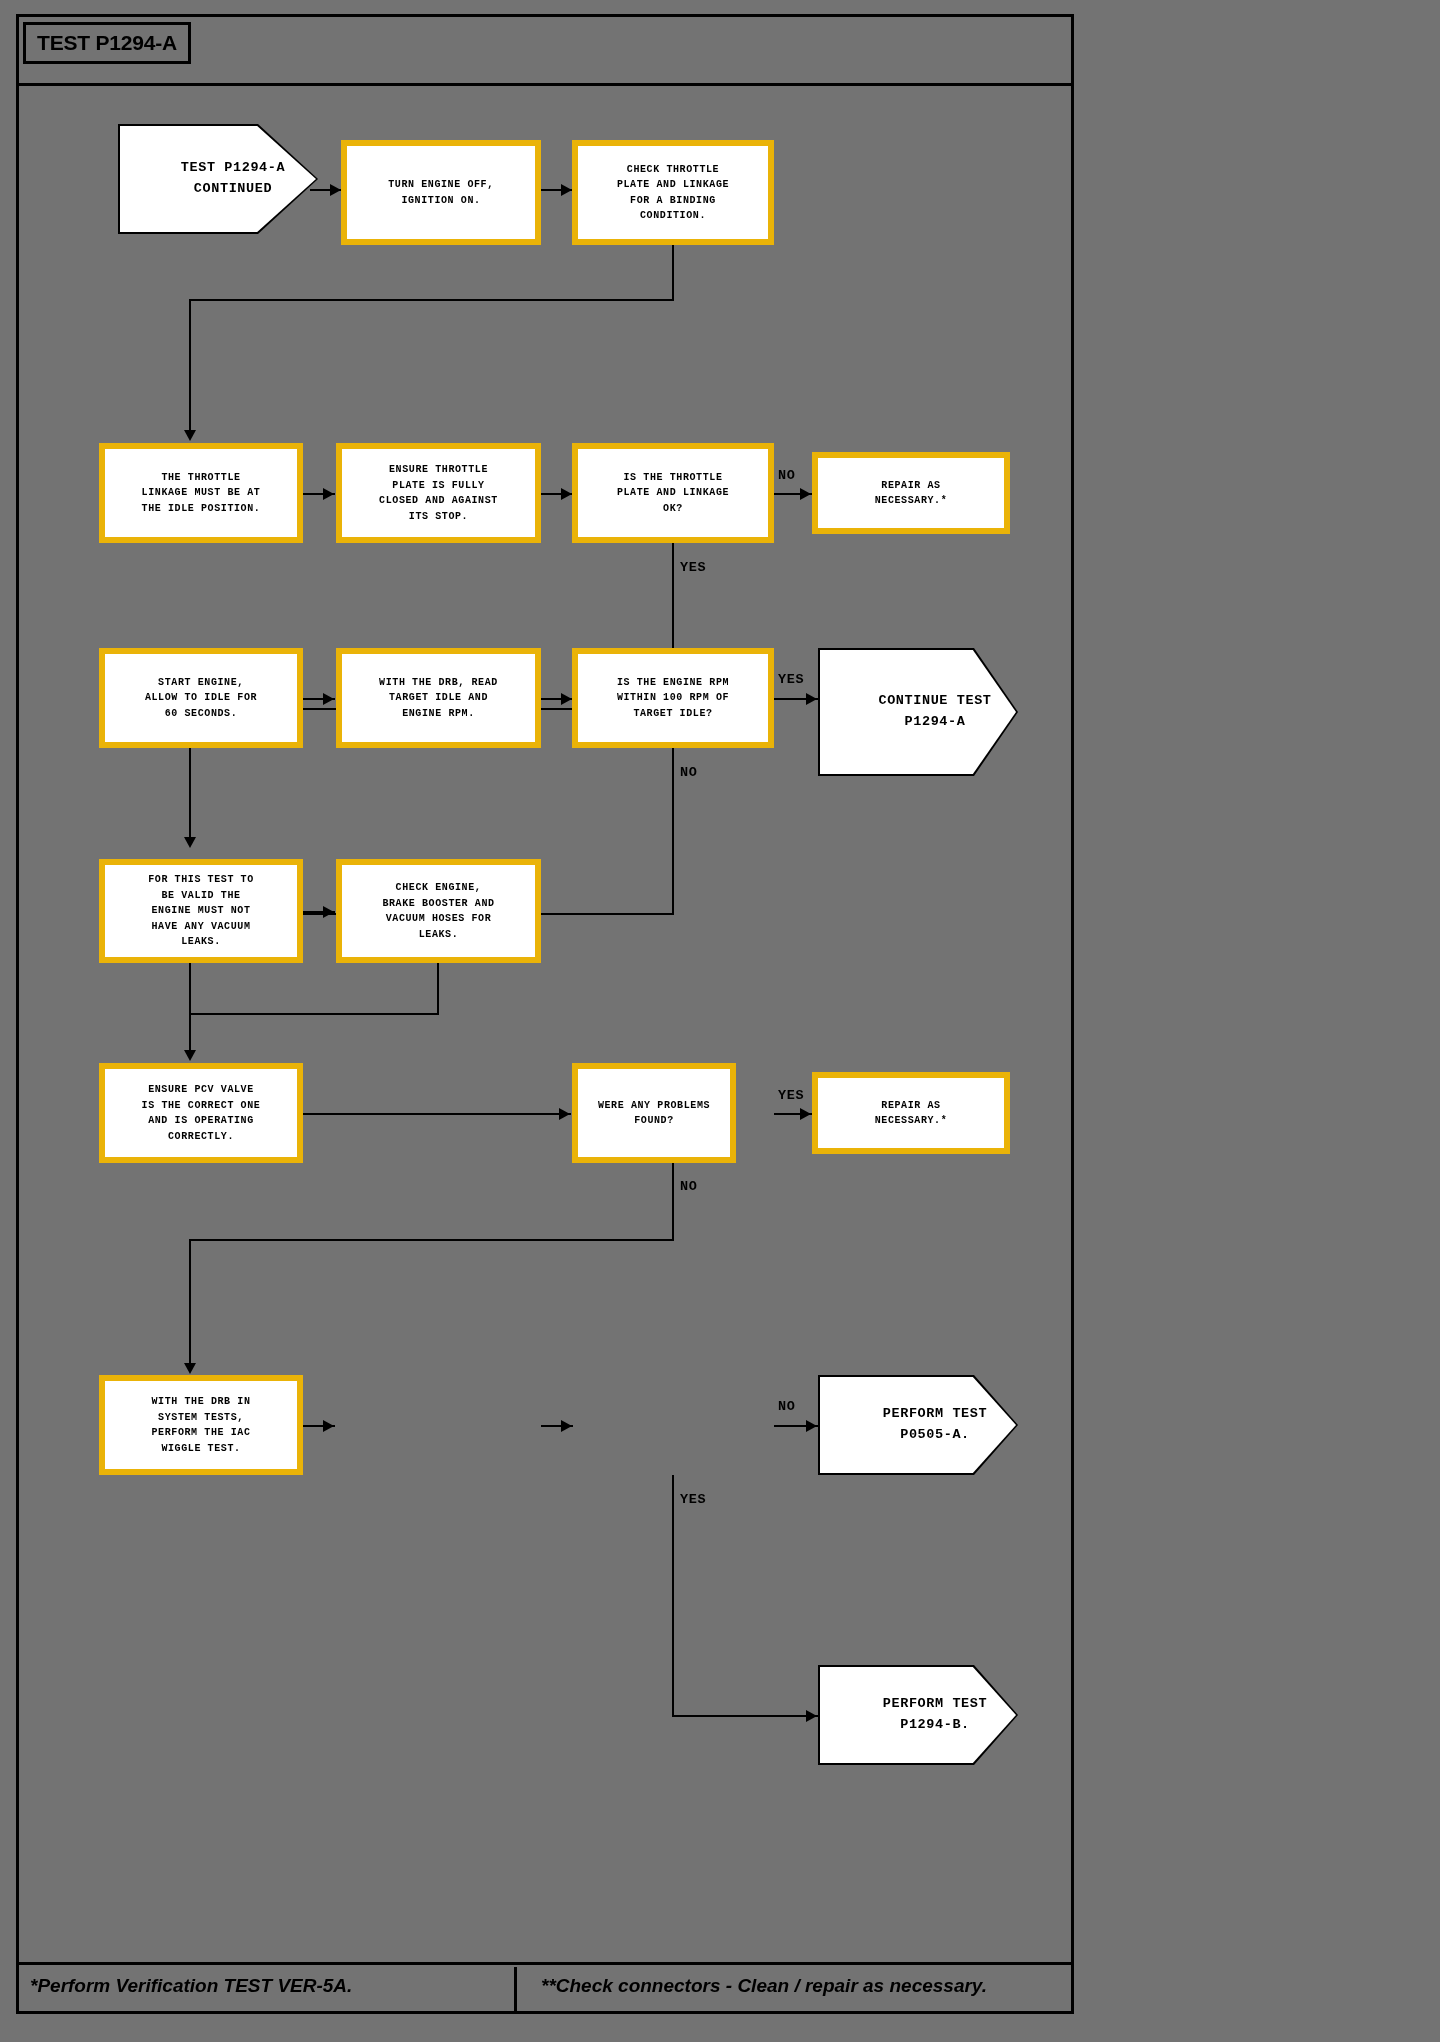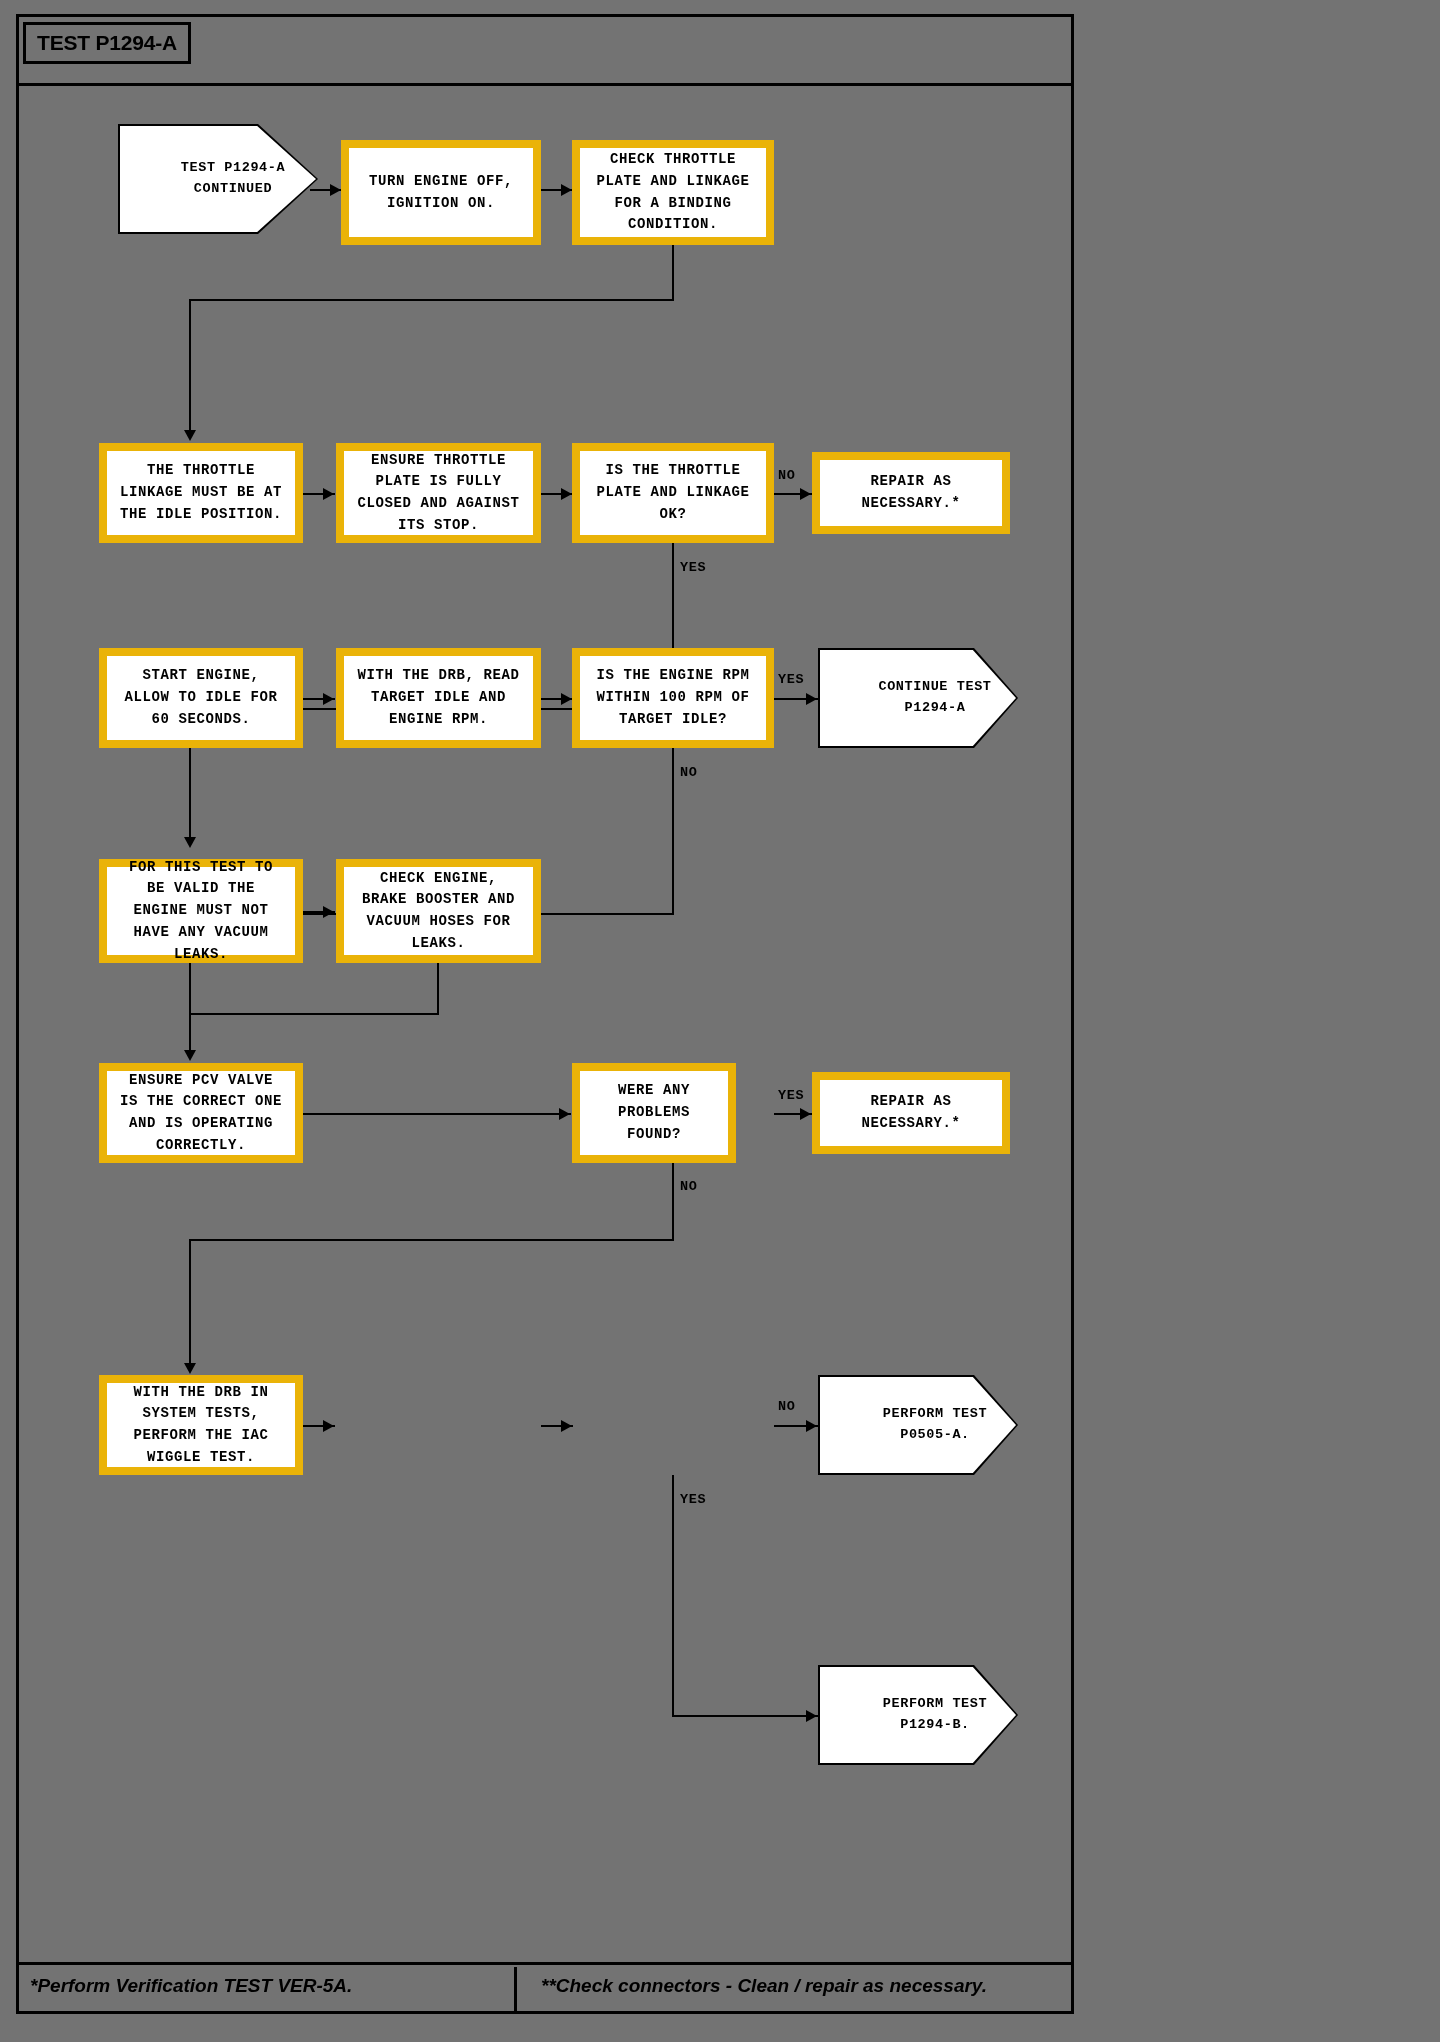--- a/index.html
+++ b/index.html
@@ -97,28 +97,28 @@
     white-space: nowrap;
     font-family: "Liberation Sans", sans-serif;
   }
   .footer-note.left  { left: 30px; }
   .footer-note.right { left: 541px; }
 
   
   .node {
     position: absolute;
     box-sizing: border-box;
-    border: 8px solid #eab308;
+    border: 6px solid #eab308;
     background: #fff;
     display: flex;
     align-items: center;
     justify-content: center;
     text-align: center;
     font-family: "Liberation Mono", monospace;
-    font-size: 14px;
+    font-size: 10px;
     font-weight: bold;
     line-height: 1.55;
     letter-spacing: 0.6px;
     color: #000;
     padding: 18px 6px;
   }
   .node .txt { white-space: pre-line; }
 
   
   .arrow-node {
@@ -296,21 +296,21 @@
   <div class="node" style="left:572px; top:648px; width:202px; height:100px;">
     <span class="txt">IS THE ENGINE RPM
 WITHIN 100 RPM OF
 TARGET IDLE?</span>
   </div>
 
   <div class="ln h" style="left:774px; top:698px; width:44px;"></div>
   <div class="arrowhead right" style="left:806px; top:693px;"></div>
   <div class="edge-label" style="left:778px; top:672px;">YES</div>
 
-  <div class="arrow-node right" style="left:818px; top:648px; width:200px; height:100px;">
+  <div class="arrow-node right" style="left:818px; top:648px; width:200px; height:128px;">
     <div class="inner">
         <span class="txt">CONTINUE TEST
 P1294-A</span>
       </div>
   </div>
 
   <div class="ln v" style="left:672px; top:748px; height:167px;"></div>
   <div class="edge-label" style="left:680px; top:765px;">NO</div>
   <div class="ln h" style="left:189px; top:913px; width:485px;"></div>
   <div class="ln v" style="left:189px; top:913px; height:143px;"></div>

